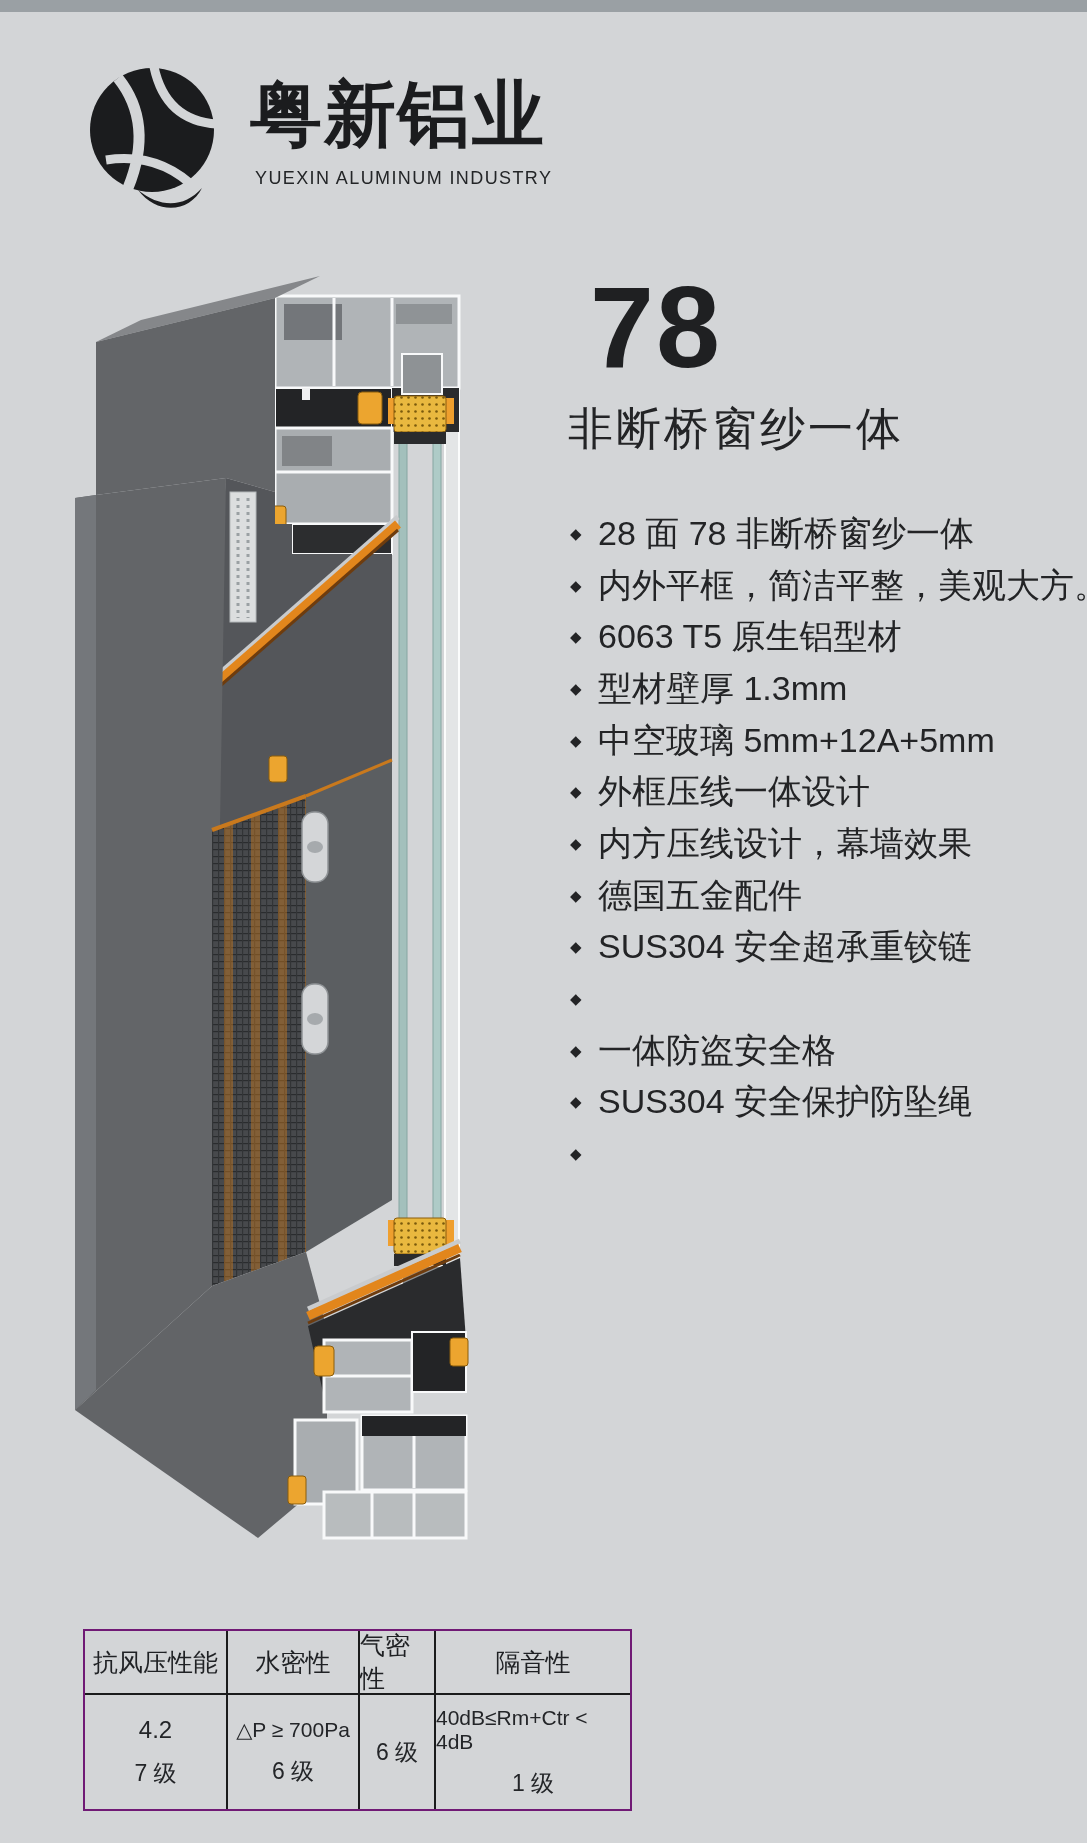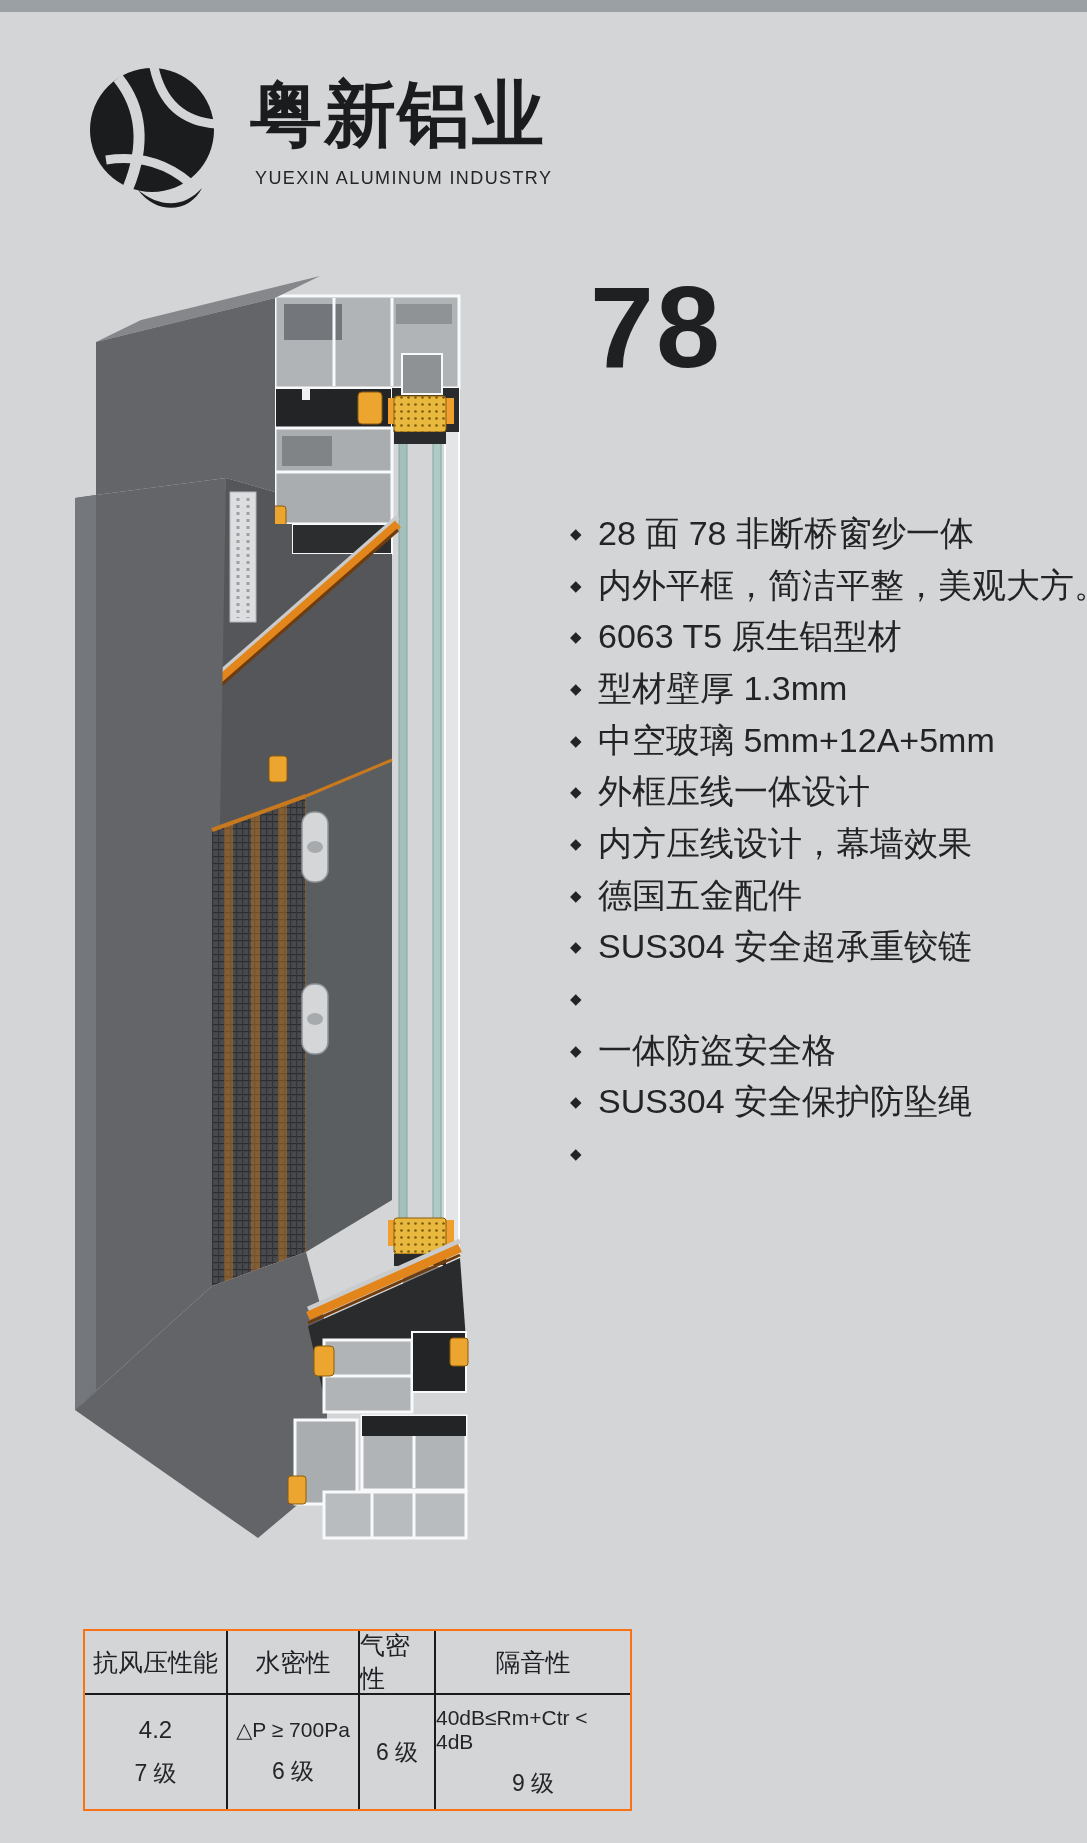--- a/index.html
+++ b/index.html
@@ -34,21 +34,21 @@
     display:flex;align-items:center;height:51.7px;font-size:34px;color:#232426;
     white-space:nowrap;
   }
   .features .dia{
     font-size:15px;width:18px;margin-right:10px;color:#232426;flex:0 0 auto;
   }
   
   .spec{
     position:absolute;left:83px;top:1617px;
     display:grid;grid-template-columns:141px 132px 76px 196px;
-    grid-template-rows:62px 116px;border:2px solid #f97316;
+    grid-template-rows:62px 116px;border:2px solid #701a75;
   }
   .spec>div{
     border-left:2px solid #1a1b1c;display:flex;flex-direction:column;
     align-items:center;justify-content:center;
   }
   .spec>div:nth-child(1),.spec>div:nth-child(5){border-left:none;}
   .spec>div:nth-child(n+5){border-top:2px solid #1a1b1c;}
   .spec .hd{font-size:25px;color:#1f2124;}
   .spec .cell{gap:14px;}
   .spec .v{font-size:24px;color:#232528;}
@@ -184,20 +184,21 @@
       <rect x="300" y="1176" width="104" height="74" fill="#b0b4b7" stroke="#f8f9fa" stroke-width="3"></rect>
       <rect x="300" y="1176" width="104" height="20" fill="#232426"></rect>
       <line x1="352" y1="1196" x2="352" y2="1248" stroke="#f8f9fa" stroke-width="3"></line>
       <rect x="262" y="1252" width="142" height="46" fill="#b8bcbe" stroke="#f8f9fa" stroke-width="3"></rect>
       <line x1="310" y1="1252" x2="310" y2="1298" stroke="#f8f9fa" stroke-width="3"></line>
       <line x1="352" y1="1252" x2="352" y2="1298" stroke="#f8f9fa" stroke-width="3"></line>
     </g>
   </svg>
 
   <div class="series-num">78</div>
+  <div class="series-title">非断桥窗纱一体</div>
 
   <ul class="features">
     <li>
         <span class="dia">◆</span>
         <span>28 面 78 非断桥窗纱一体</span>
       </li>
     <li>
         <span class="dia">◆</span>
         <span>内外平框，简洁平整，美观大方。</span>
       </li>
@@ -257,17 +258,17 @@
     </div>
     <div class="cell">
       <div class="v1">△P ≥ 700Pa</div>
       <div class="g">6 级</div>
     </div>
     <div class="cell">
       <div class="g">6 级</div>
     </div>
     <div class="cell">
       <div class="v1">40dB≤Rm+Ctr &lt; 4dB</div>
-      <div class="g">9 级</div>
+      <div class="g">1 级</div>
     </div>
   </div>
 
 </div>
 
 </body></html>

